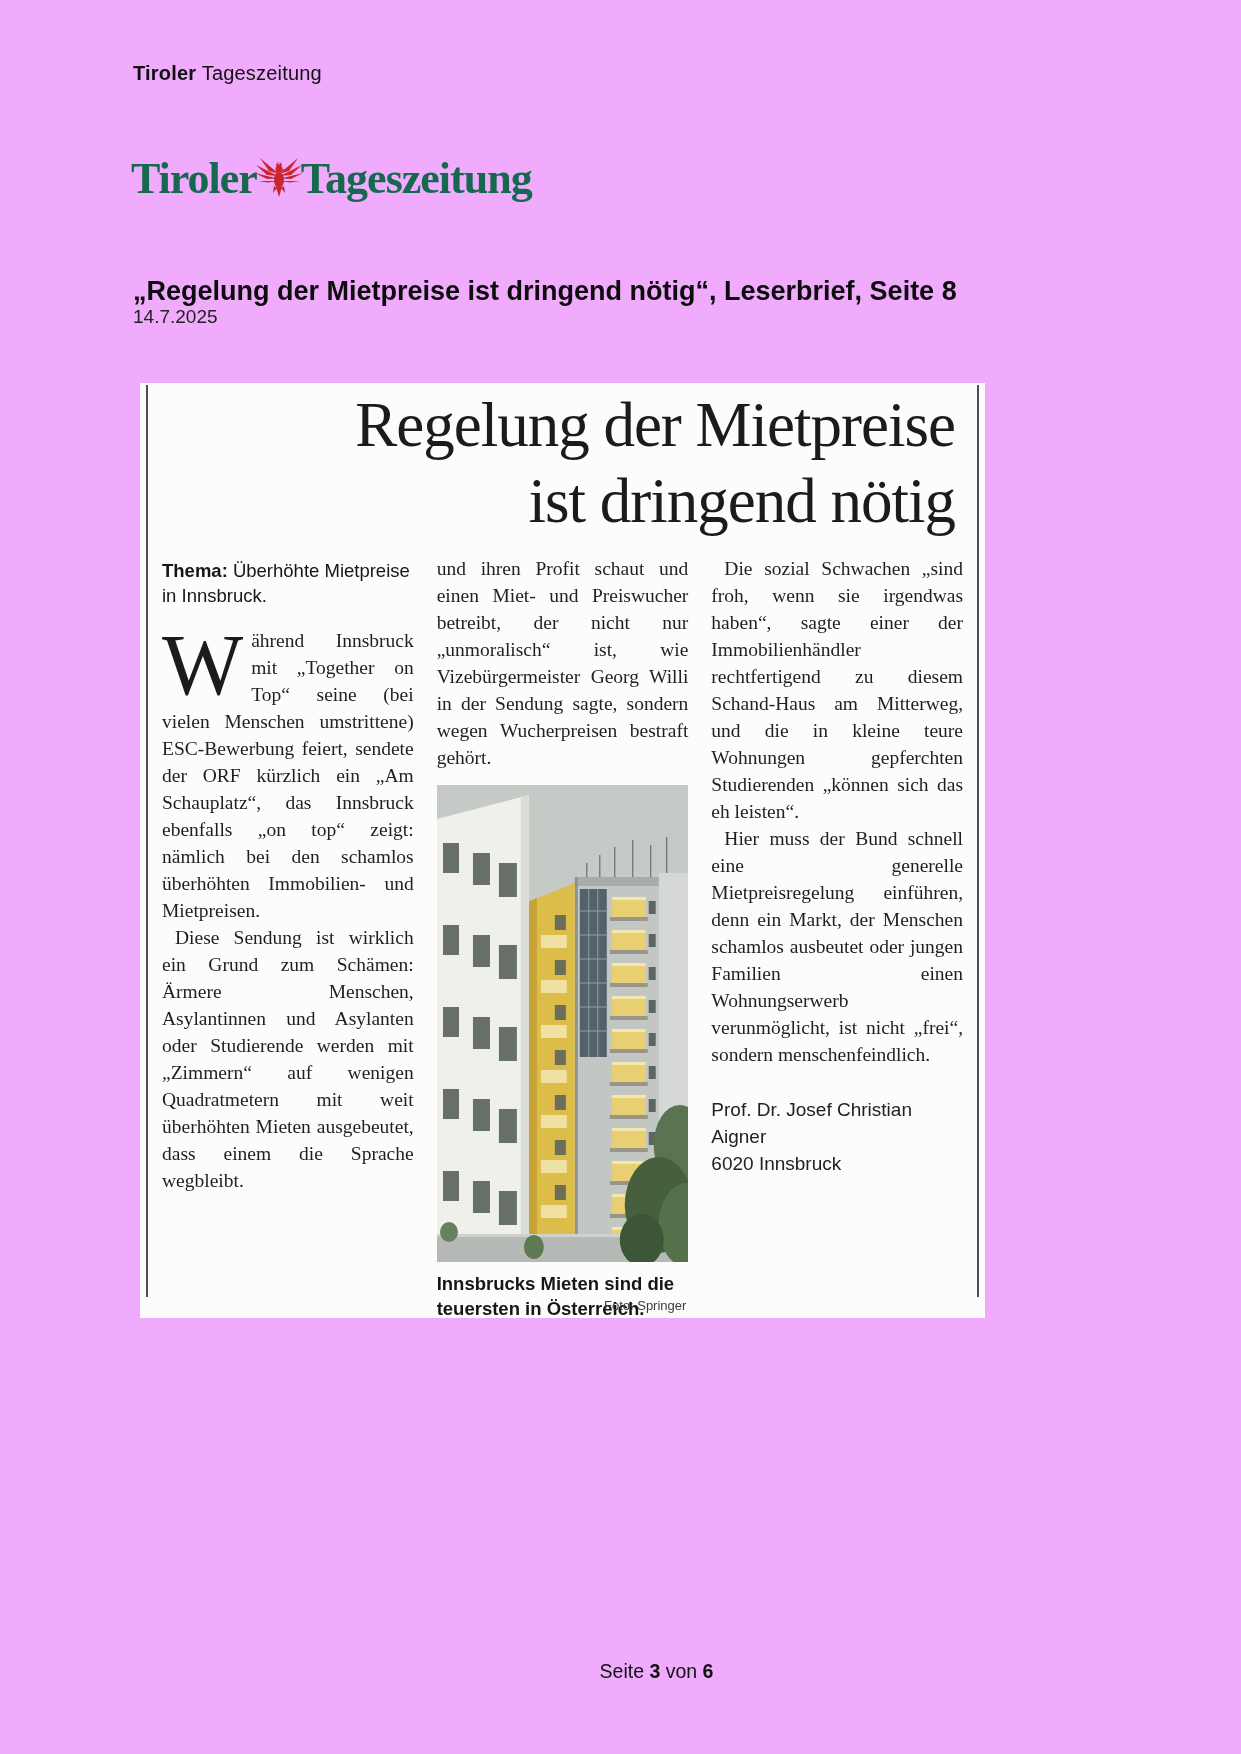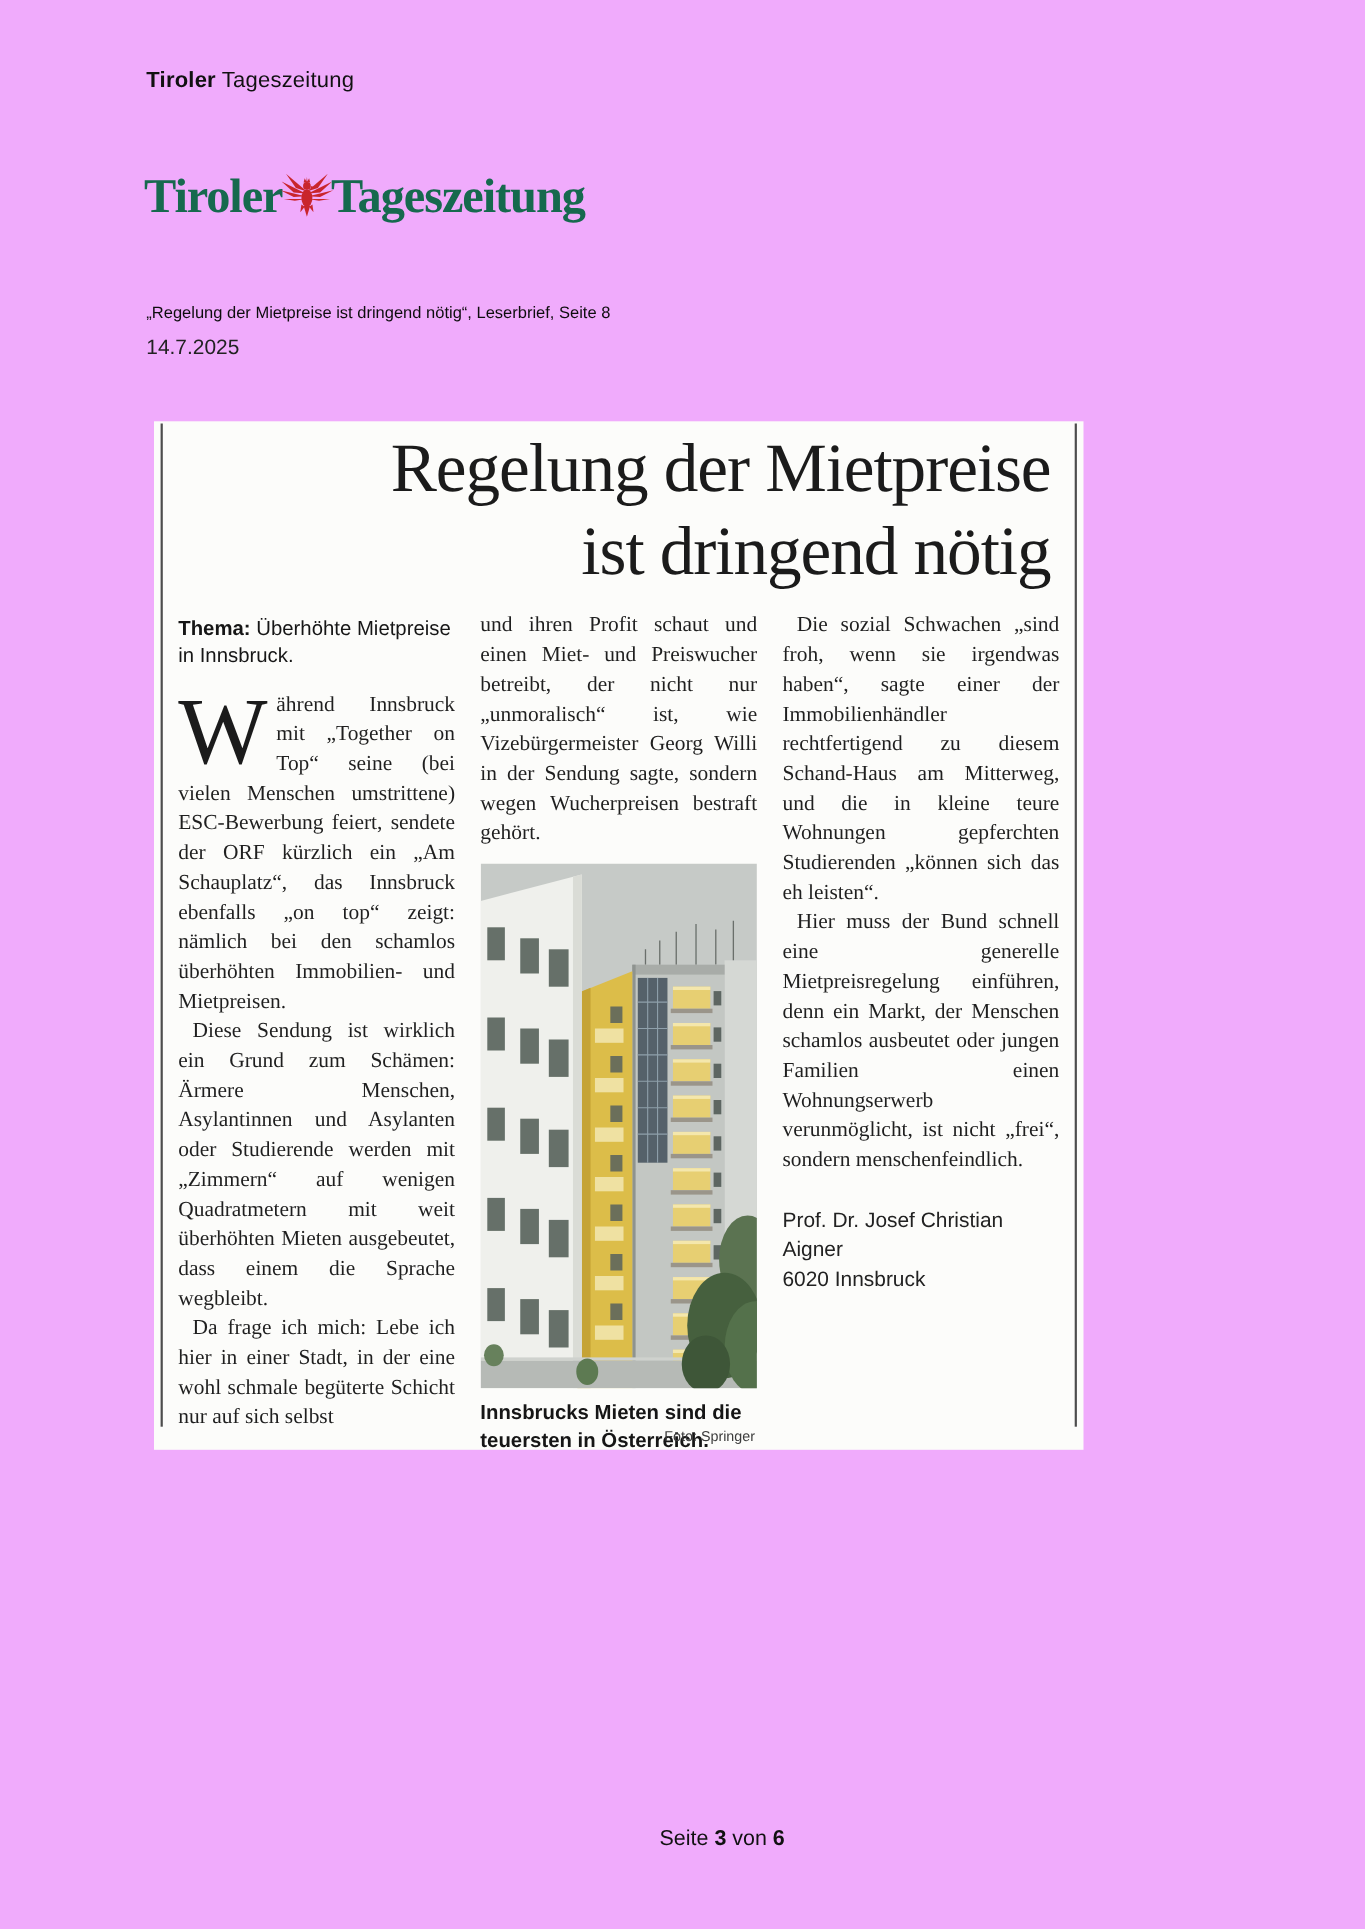--- a/index.html
+++ b/index.html
@@ -11,21 +11,21 @@
   .doc-brand .b{font-weight:700;}
 
   
   .logo{position:absolute;left:131px;top:150px;display:flex;align-items:center;
         font-family:"Liberation Serif",serif;font-weight:700;font-size:44px;
         letter-spacing:-1px;color:#16694e;}
   .logo .eagle{width:50px;height:52px;margin:0 -3px 4px -3px;flex:0 0 auto;}
 
   
   .article-headline{position:absolute;left:133px;top:276px;width:900px;
-        font-size:15px;font-weight:400;color:#0d0d0d;}
+        font-size:27px;font-weight:700;color:#0d0d0d;}
   .article-date{position:absolute;left:133px;top:306px;font-size:19px;color:#222;}
 
   
   .clipping{position:absolute;left:140px;top:383px;width:845px;height:935px;background:#fcfcfa;}
   .rule{position:absolute;top:2px;width:2px;height:912px;background:#4d4d4d;}
   .rule-left{left:6px;}
   .rule-right{right:6px;}
 
   .clip-title{position:absolute;left:30px;top:4px;width:785px;margin:0;
         font-family:"Liberation Serif",serif;font-weight:400;color:#1b1b1b;
@@ -99,21 +99,20 @@
       <span class="line">Regelung der Mietpreise</span>
       <span class="line">ist dringend nötig</span>
     </h1>
 
     <div class="cols">
 
       <div class="col">
         <p class="thema"><span class="thema-label">Thema:</span><span> Überhöhte Mietpreise in Innsbruck.</span></p>
         <p class="body" lang="de"><span class="dropcap">W</span><span>ährend Innsbruck mit „Together on Top“ seine (bei vielen Menschen umstrittene) ESC-Bewerbung feiert, sendete der ORF kürzlich ein „Am Schauplatz“, das Innsbruck ebenfalls „on top“ zeigt: nämlich bei den schamlos überhöhten Immobilien- und Mietpreisen.</span></p>
         <p class="body indent" lang="de">Diese Sendung ist wirklich ein Grund zum Schämen: Ärmere Menschen, Asylantinnen und Asylanten oder Studierende werden mit „Zimmern“ auf wenigen Quadratmetern mit weit überhöhten Mieten ausgebeutet, dass einem die Sprache wegbleibt.</p>
-        <p class="body indent" lang="de">Da frage ich mich: Lebe ich hier in einer Stadt, in der eine wohl schmale begüterte Schicht nur auf sich selbst</p>
       </div>
 
       <div class="col">
         <p class="body" lang="de">und ihren Profit schaut und einen Miet- und Preiswucher betreibt, der nicht nur „unmoralisch“ ist, wie Vizebürgermeister Georg Willi in der Sendung sagte, sondern wegen Wucherpreisen bestraft gehört.</p>
         <div class="photo">
           <svg viewBox="0 0 252 477" preserveAspectRatio="none" aria-hidden="true">
             <rect width="252" height="477" fill="#c6cac7"></rect>
             <g stroke="#6a6f6b" stroke-width="1.2">
               <line x1="150" y1="78" x2="150" y2="96"></line>
                 <line x1="163" y1="70" x2="163" y2="95"></line>

